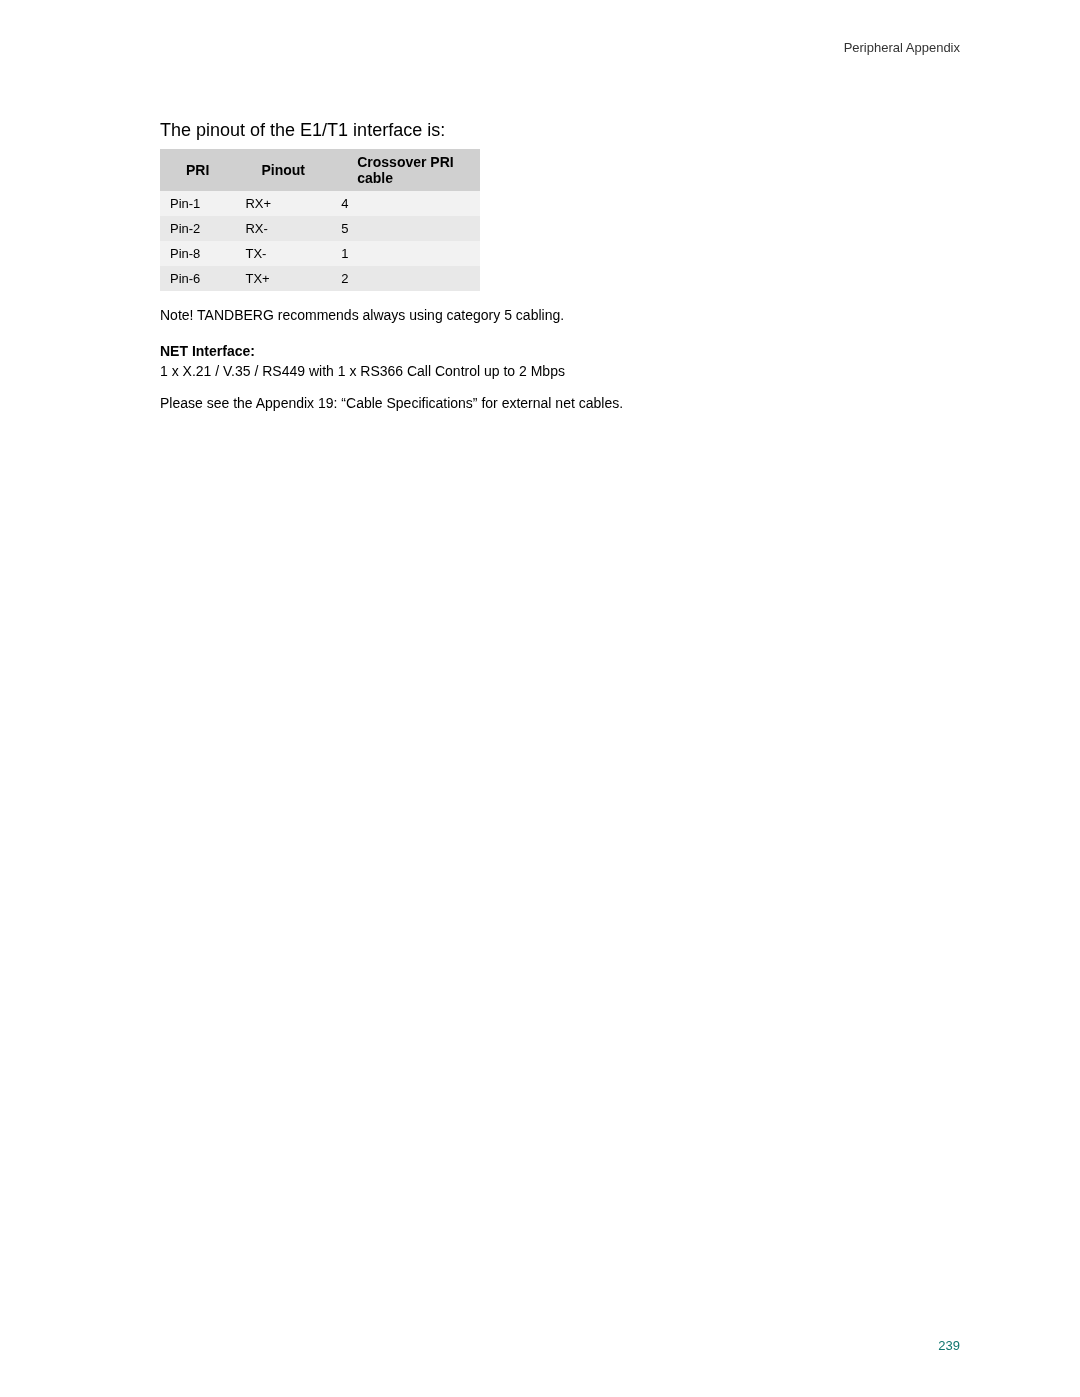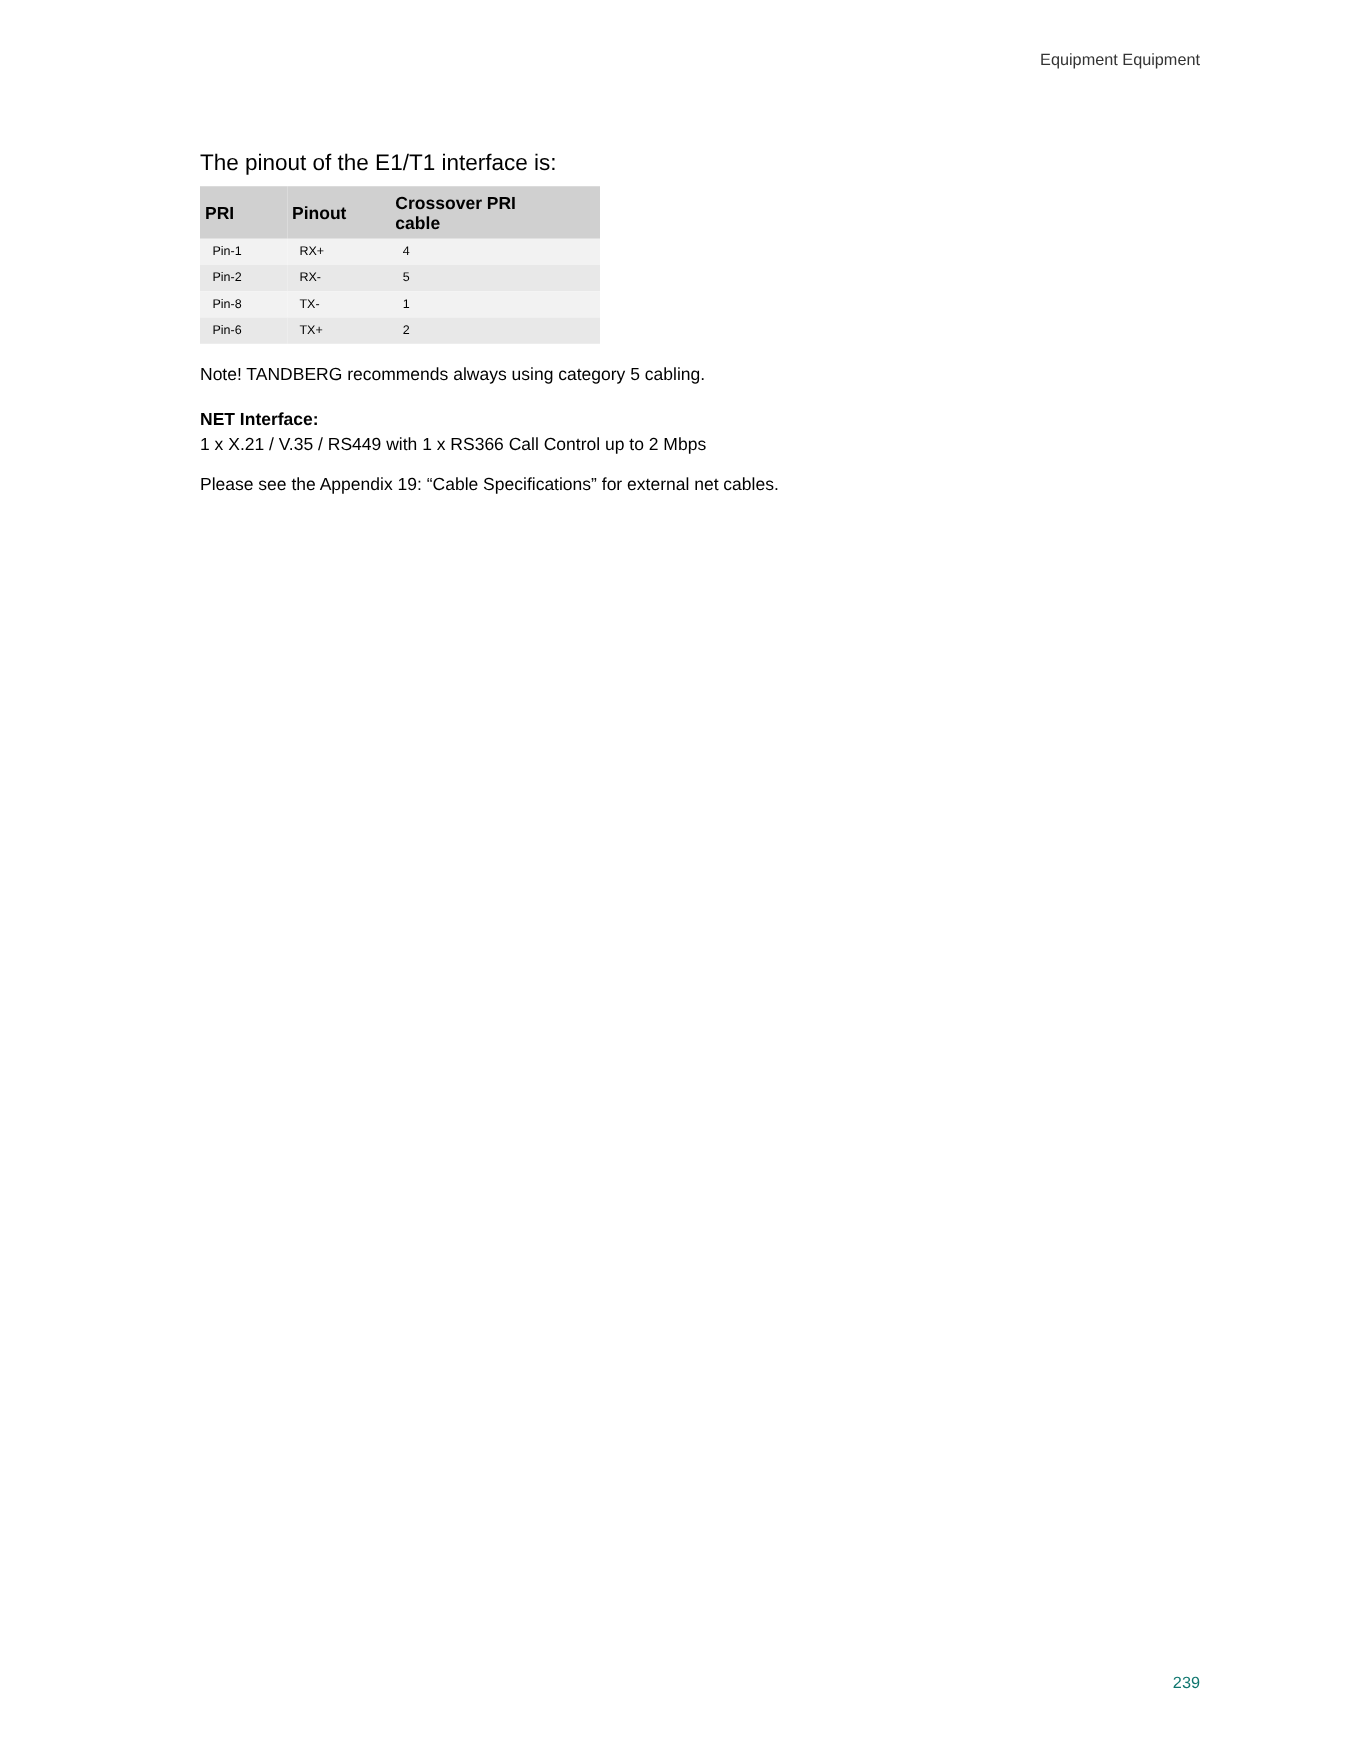--- a/index.html
+++ b/index.html
@@ -52,29 +52,29 @@
 
     table {
       border-collapse: collapse;
       width: 320px;
       margin-bottom: 16px;
     }
 
     table th {
       background-color: #d0d0d0;
       font-weight: bold;
-      padding: 5px 4px;
+      padding: 5px 26px;
       text-align: left;
       font-size: 14px;
       border: none;
     }
 
     table td {
       padding: 5px 10px;
-      font-size: 10px;
+      font-size: 13px;
       border: none;
     }
 
     table tr:nth-child(even) td {
       background-color: #e8e8e8;
     }
 
     table tr:nth-child(odd) td {
       background-color: #f2f2f2;
     }
@@ -102,21 +102,21 @@
       font-size: 14px;
       margin-top: 0;
     }
   </style>
 </head>
 <body>
 
 <div class="page-container">
 
   <div class="page-header">
-    <span>Equipment Equipment</span>
+    <span>Peripheral Appendix</span>
   </div>
 
   <div class="content-area">
 
     <p class="intro-text">The pinout of the E1/T1 interface is:</p>
 
     <table>
       <thead>
         <tr>
           <th>PRI</th>

